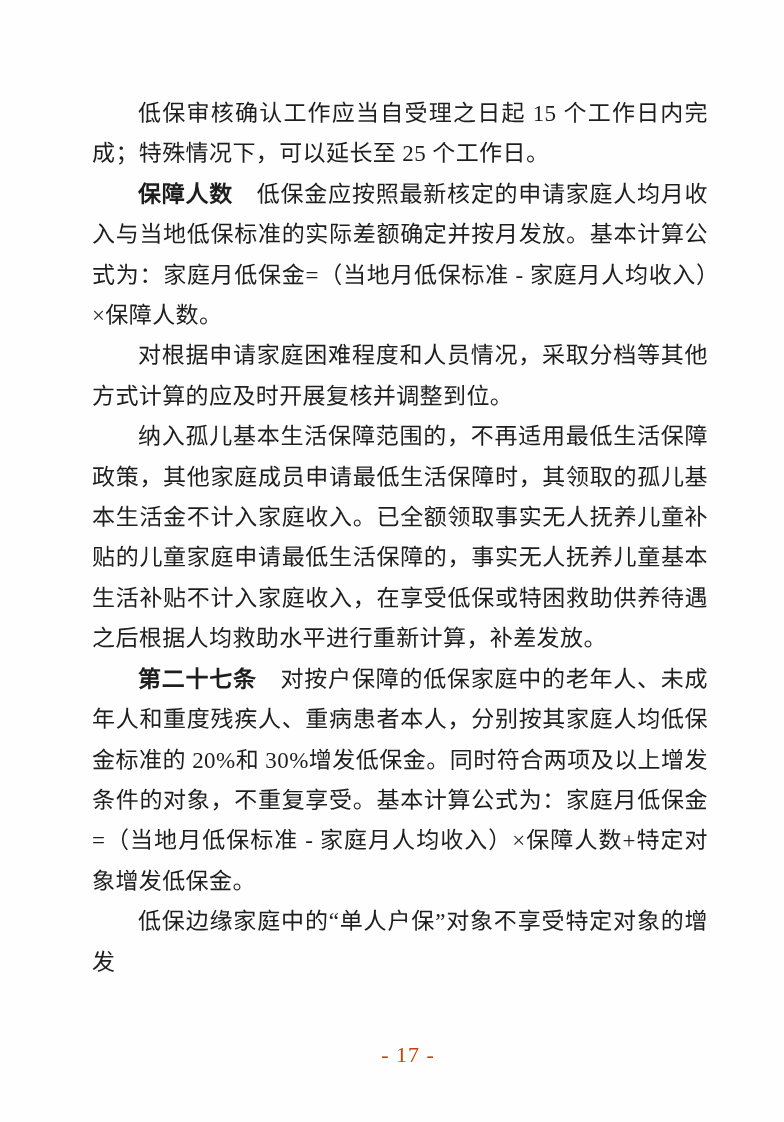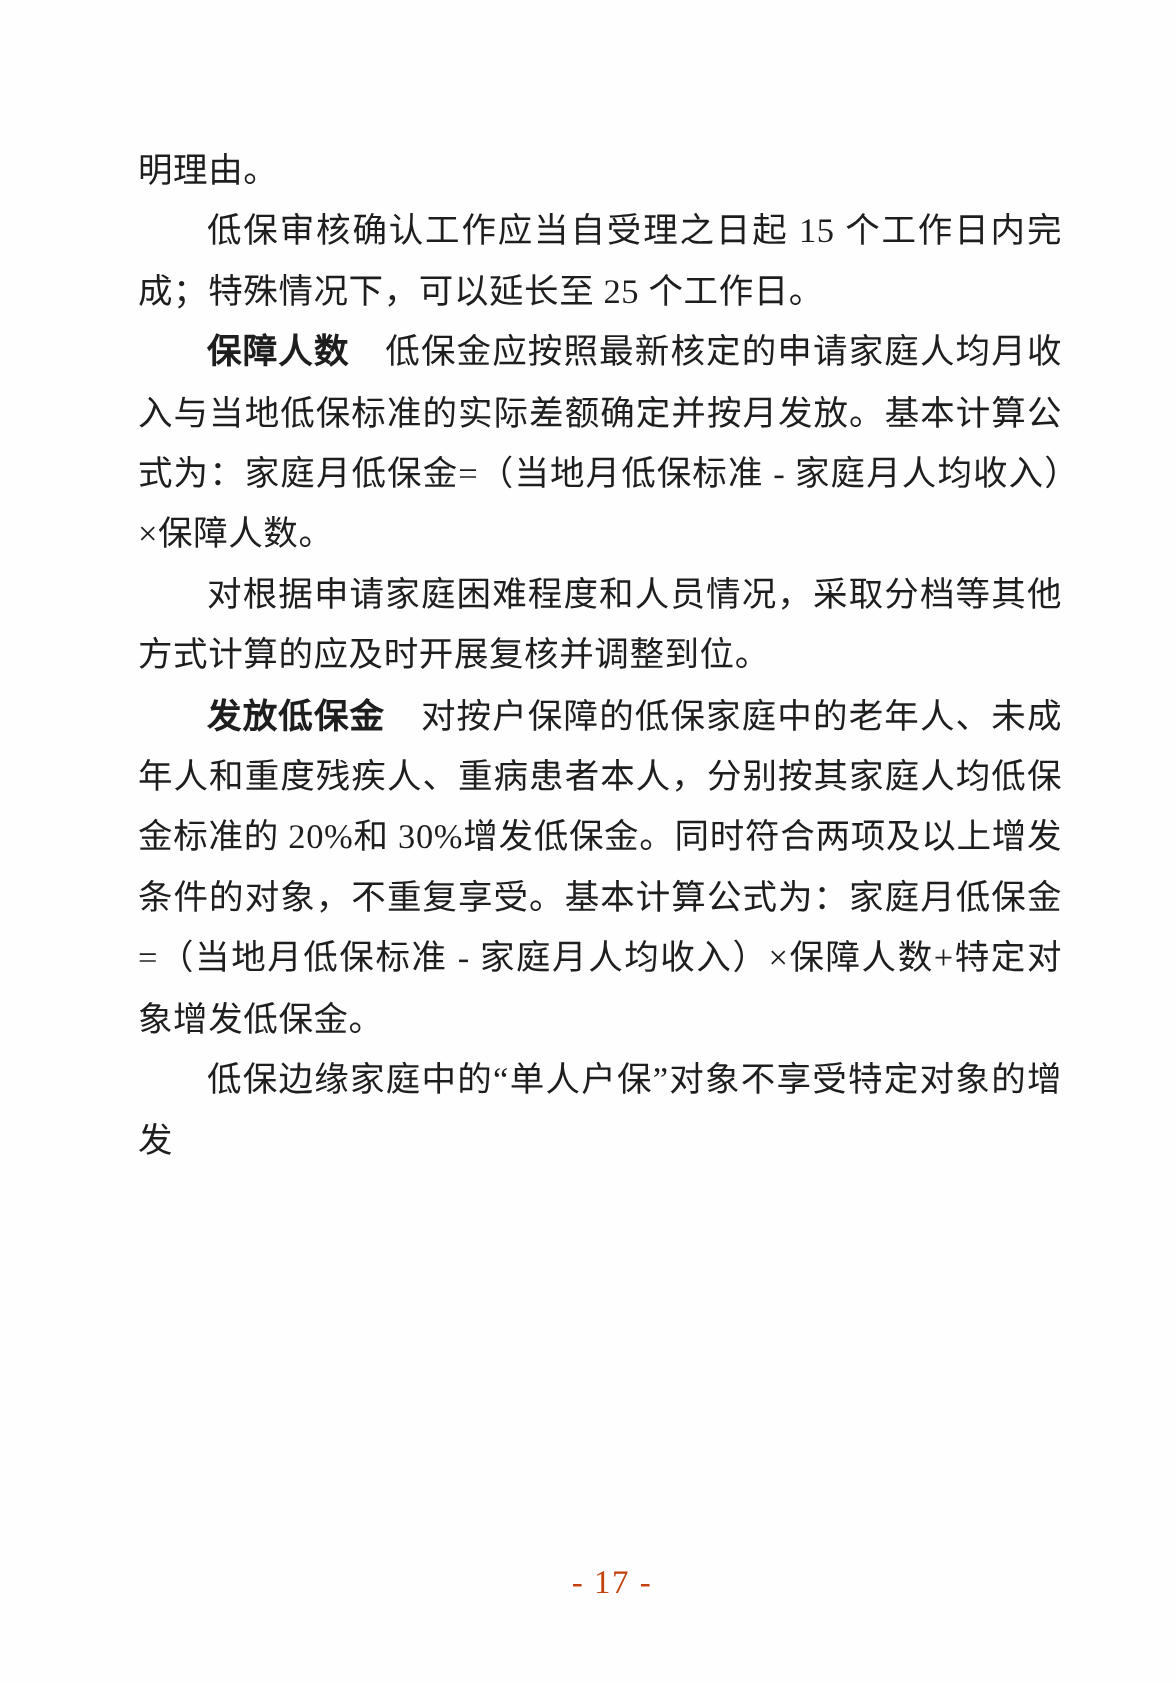--- a/index.html
+++ b/index.html
@@ -47,21 +47,21 @@
     color: #c2410c;
     letter-spacing: 1px;
     padding-left: 16px;
   }
 </style>
 </head>
 <body>
 
 <div class="page">
   <div class="doc-body">
-      <p class="para"><span>明理由。</span></p>
       <p class="para indent"><span>低保审核确认工作应当自受理之日起 15 个工作日内完成；特殊情况下，可以延长至 25 个工作日。</span></p>
       <p class="para indent"><span class="bold">保障人数</span><span>　低保金应按照最新核定的申请家庭人均月收入与当地低保标准的实际差额确定并按月发放。基本计算公式为：家庭月低保金=（当地月低保标准 - 家庭月人均收入）×保障人数。</span></p>
       <p class="para indent"><span>对根据申请家庭困难程度和人员情况，采取分档等其他方式计算的应及时开展复核并调整到位。</span></p>
-      <p class="para indent"><span class="bold">发放低保金</span><span>　对按户保障的低保家庭中的老年人、未成年人和重度残疾人、重病患者本人，分别按其家庭人均低保金标准的 20%和 30%增发低保金。同时符合两项及以上增发条件的对象，不重复享受。基本计算公式为：家庭月低保金=（当地月低保标准 - 家庭月人均收入）×保障人数+特定对象增发低保金。</span></p>
+      <p class="para indent"><span>纳入孤儿基本生活保障范围的，不再适用最低生活保障政策，其他家庭成员申请最低生活保障时，其领取的孤儿基本生活金不计入家庭收入。已全额领取事实无人抚养儿童补贴的儿童家庭申请最低生活保障的，事实无人抚养儿童基本生活补贴不计入家庭收入，在享受低保或特困救助供养待遇之后根据人均救助水平进行重新计算，补差发放。</span></p>
+      <p class="para indent"><span class="bold">第二十七条</span><span>　对按户保障的低保家庭中的老年人、未成年人和重度残疾人、重病患者本人，分别按其家庭人均低保金标准的 20%和 30%增发低保金。同时符合两项及以上增发条件的对象，不重复享受。基本计算公式为：家庭月低保金=（当地月低保标准 - 家庭月人均收入）×保障人数+特定对象增发低保金。</span></p>
       <p class="para indent"><span>低保边缘家庭中的“单人户保”对象不享受特定对象的增发</span></p>
     </div>
   <div class="page-footer">- 17 -</div>
 </div>
 
 </body></html>

